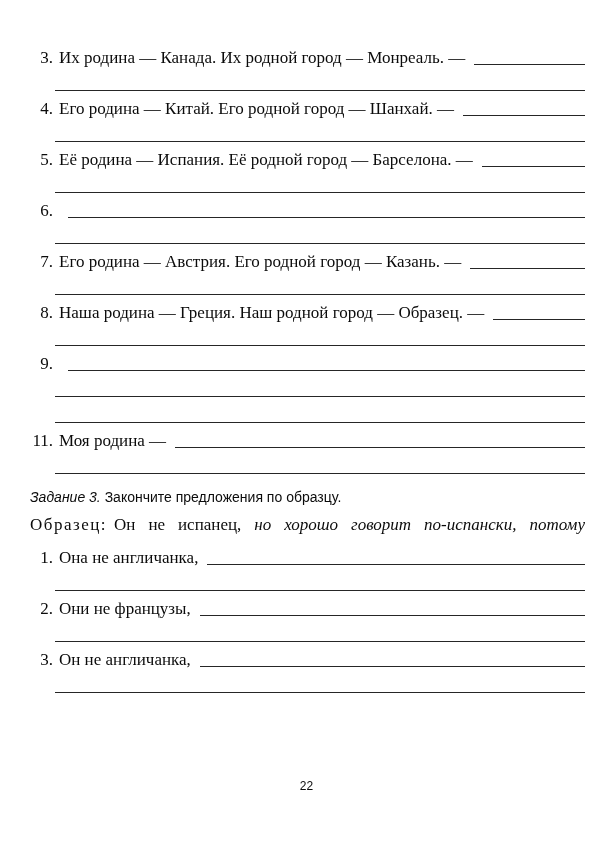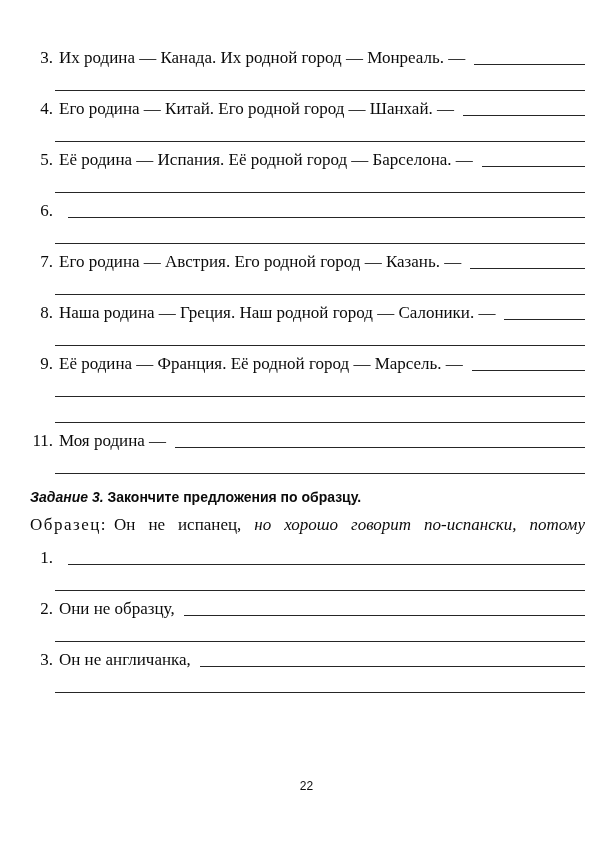--- a/index.html
+++ b/index.html
@@ -42,21 +42,21 @@
   .line2 {
     height: 20px;
     margin-left: 25px;
     border-bottom: 1.5px solid #262626;
   }
   
   .task-heading {
     margin-top: 13px;
     font-family: "Liberation Sans", sans-serif;
     font-size: 14px;
-    font-weight: bold;
+    font-weight: normal;
     line-height: 20px;
     color: #0b0b0b;
   }
   .task-heading .task-label { font-style: italic; }
   
   .example {
     display: flex;
     margin-top: 6px;
     line-height: 23px;
   }
@@ -130,30 +130,29 @@
         <span class="num">7.</span>
         <span class="txt">Его родина — Австрия. Его родной город — Казань. —</span>
         <span class="blank"></span>
       </div>
       <div class="line2"></div>
     </div>
 
     <div class="item">
       <div class="line1">
         <span class="num">8.</span>
-        <span class="txt">Наша родина — Греция. Наш родной город — Салоники. —</span>
+        <span class="txt">Наша родина — Греция. Наш родной город — Образец. —</span>
         <span class="blank"></span>
       </div>
       <div class="line2"></div>
     </div>
 
     <div class="item">
       <div class="line1">
         <span class="num">9.</span>
-        <span class="txt">Её родина — Франция. Её родной город — Марсель. —</span>
         <span class="blank"></span>
       </div>
       <div class="line2"></div>
     </div>
 
     <div class="item">
       <div class="line2"></div>
     </div>
 
     <div class="item">
@@ -178,29 +177,30 @@
         <span>Он не испанец, </span><span class="example-italic">но хорошо говорит по-испански, потому</span>
       </span>
     </span>
   </div>
 
   <div class="task-items">
 
     <div class="item">
       <div class="line1">
         <span class="num">1.</span>
+        <span class="txt">Она не англичанка,</span>
         <span class="blank"></span>
       </div>
       <div class="line2"></div>
     </div>
 
     <div class="item">
       <div class="line1">
         <span class="num">2.</span>
-        <span class="txt">Они не образцу,</span>
+        <span class="txt">Они не французы,</span>
         <span class="blank"></span>
       </div>
       <div class="line2"></div>
     </div>
 
     <div class="item">
       <div class="line1">
         <span class="num">3.</span>
         <span class="txt">Он не англичанка,</span>
         <span class="blank"></span>

